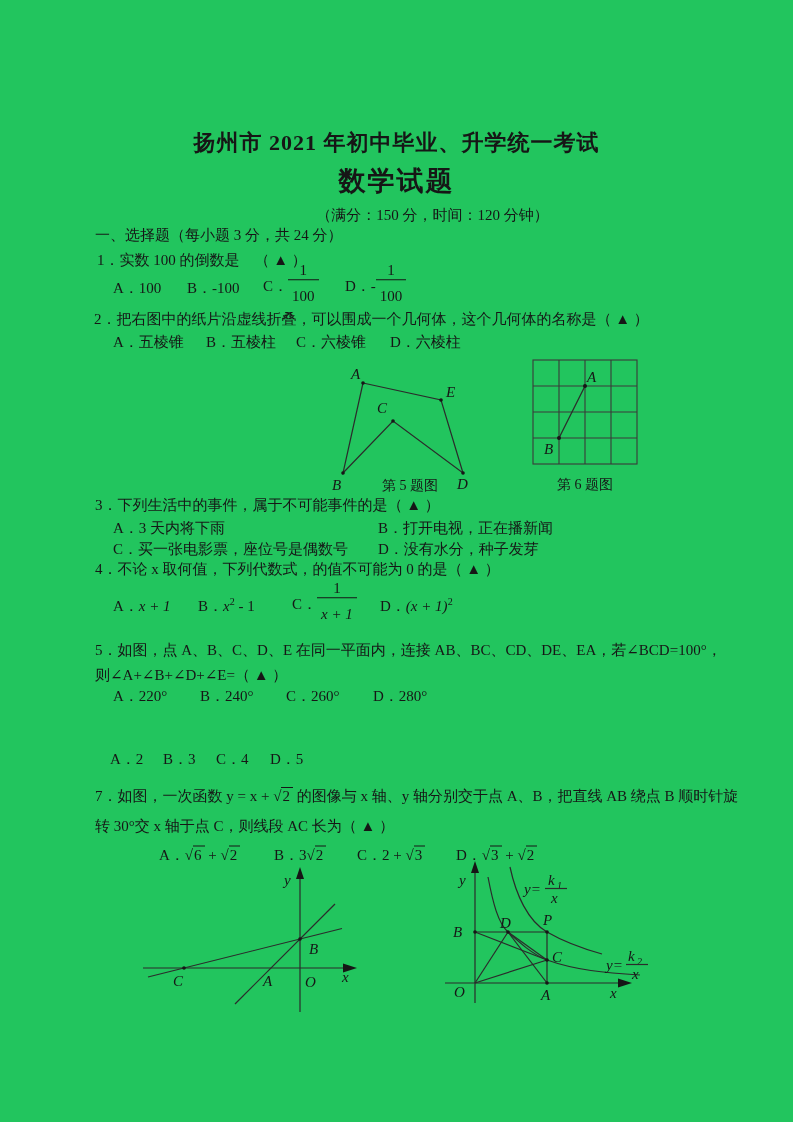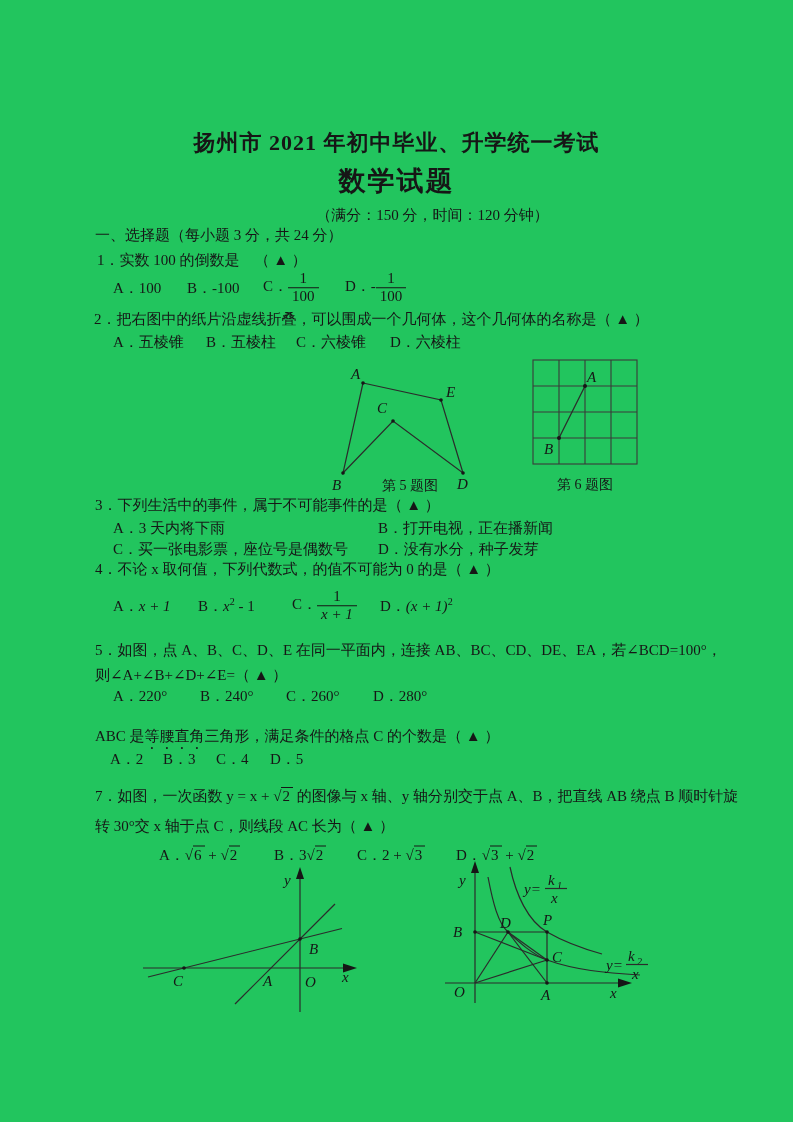--- a/index.html
+++ b/index.html
@@ -7,21 +7,21 @@
         font-family:"Liberation Serif","DejaVu Serif",serif;font-size:15px;overflow:hidden;}
   .abs{position:absolute;white-space:nowrap;}
   .centerline{position:absolute;left:0;width:793px;text-align:center;white-space:nowrap;}
   .title{font-weight:bold;font-size:22px;letter-spacing:1px;}
   .subtitle{font-weight:bold;font-size:27px;letter-spacing:2px;}
   .meta{font-size:15px;padding-left:36px;}
   .para{position:absolute;white-space:nowrap;}
   .mi{font-style:italic;}
   .frac{display:inline-block;vertical-align:middle;text-align:center;line-height:1.15;}
   .fn{display:block;padding:0 4px;}
-  .fd{display:block;border-top:1px solid #161616;padding:0 4px;}
+  .fd{display:block;border-top:1px solid #161616;padding:8px 4px;}
   .sqrt{display:inline-block;white-space:nowrap;}
   .sg{font-style:normal;}
   .rd{display:inline-block;border-top:1px solid #161616;padding:0 3px 0 1px;}
   sup{font-size:10px;vertical-align:super;line-height:0;}
   .vrow{position:absolute;}
   .vopt{position:absolute;top:50%;transform:translateY(-50%);white-space:nowrap;}
   .emph{-webkit-text-emphasis:filled dot;-webkit-text-emphasis-position:under left;
         text-emphasis:filled dot;text-emphasis-position:under left;}
   .fig{position:absolute;}
   .cap{position:absolute;text-align:center;font-size:14px;white-space:nowrap;}
@@ -120,21 +120,20 @@
 
   <div class="para" style="left:95px;top:641px;">5．如图，点 A、B、C、D、E 在同一平面内，连接 AB、BC、CD、DE、EA，若∠BCD=100°，</div>
   <div class="para" style="left:95px;top:666px;">则∠A+∠B+∠D+∠E=（ ▲ ）</div>
   <div>
     <span class="abs" style="left:113px;top:687px;">A．220°</span>
     <span class="abs" style="left:200px;top:687px;">B．240°</span>
     <span class="abs" style="left:286px;top:687px;">C．260°</span>
     <span class="abs" style="left:373px;top:687px;">D．280°</span>
   </div>
 
-  <div class="para" style="left:95px;top:727px;"><span>ABC 是</span><span class="emph">等腰直角</span><span>三角形，满足条件的格点 C 的个数是（ ▲ ）</span></div>
   <div>
     <span class="abs" style="left:110px;top:750px;">A．2</span>
     <span class="abs" style="left:163px;top:750px;">B．3</span>
     <span class="abs" style="left:216px;top:750px;">C．4</span>
     <span class="abs" style="left:270px;top:750px;">D．5</span>
   </div>
 
   <div class="para" style="left:95px;top:787px;"><span>7．如图，一次函数 y = x + </span><span class="sqrt"><span class="sg">√</span><span class="rd">2</span></span><span> 的图像与 x 轴、y 轴分别交于点 A、B，把直线 AB 绕点 B 顺时针旋</span></div>
   <div class="para" style="left:95px;top:817px;">转 30°交 x 轴于点 C，则线段 AC 长为（ ▲ ）</div>
   <div class="vrow" style="left:10px;top:839px;width:793px;height:32px;margin-left:36px;">

